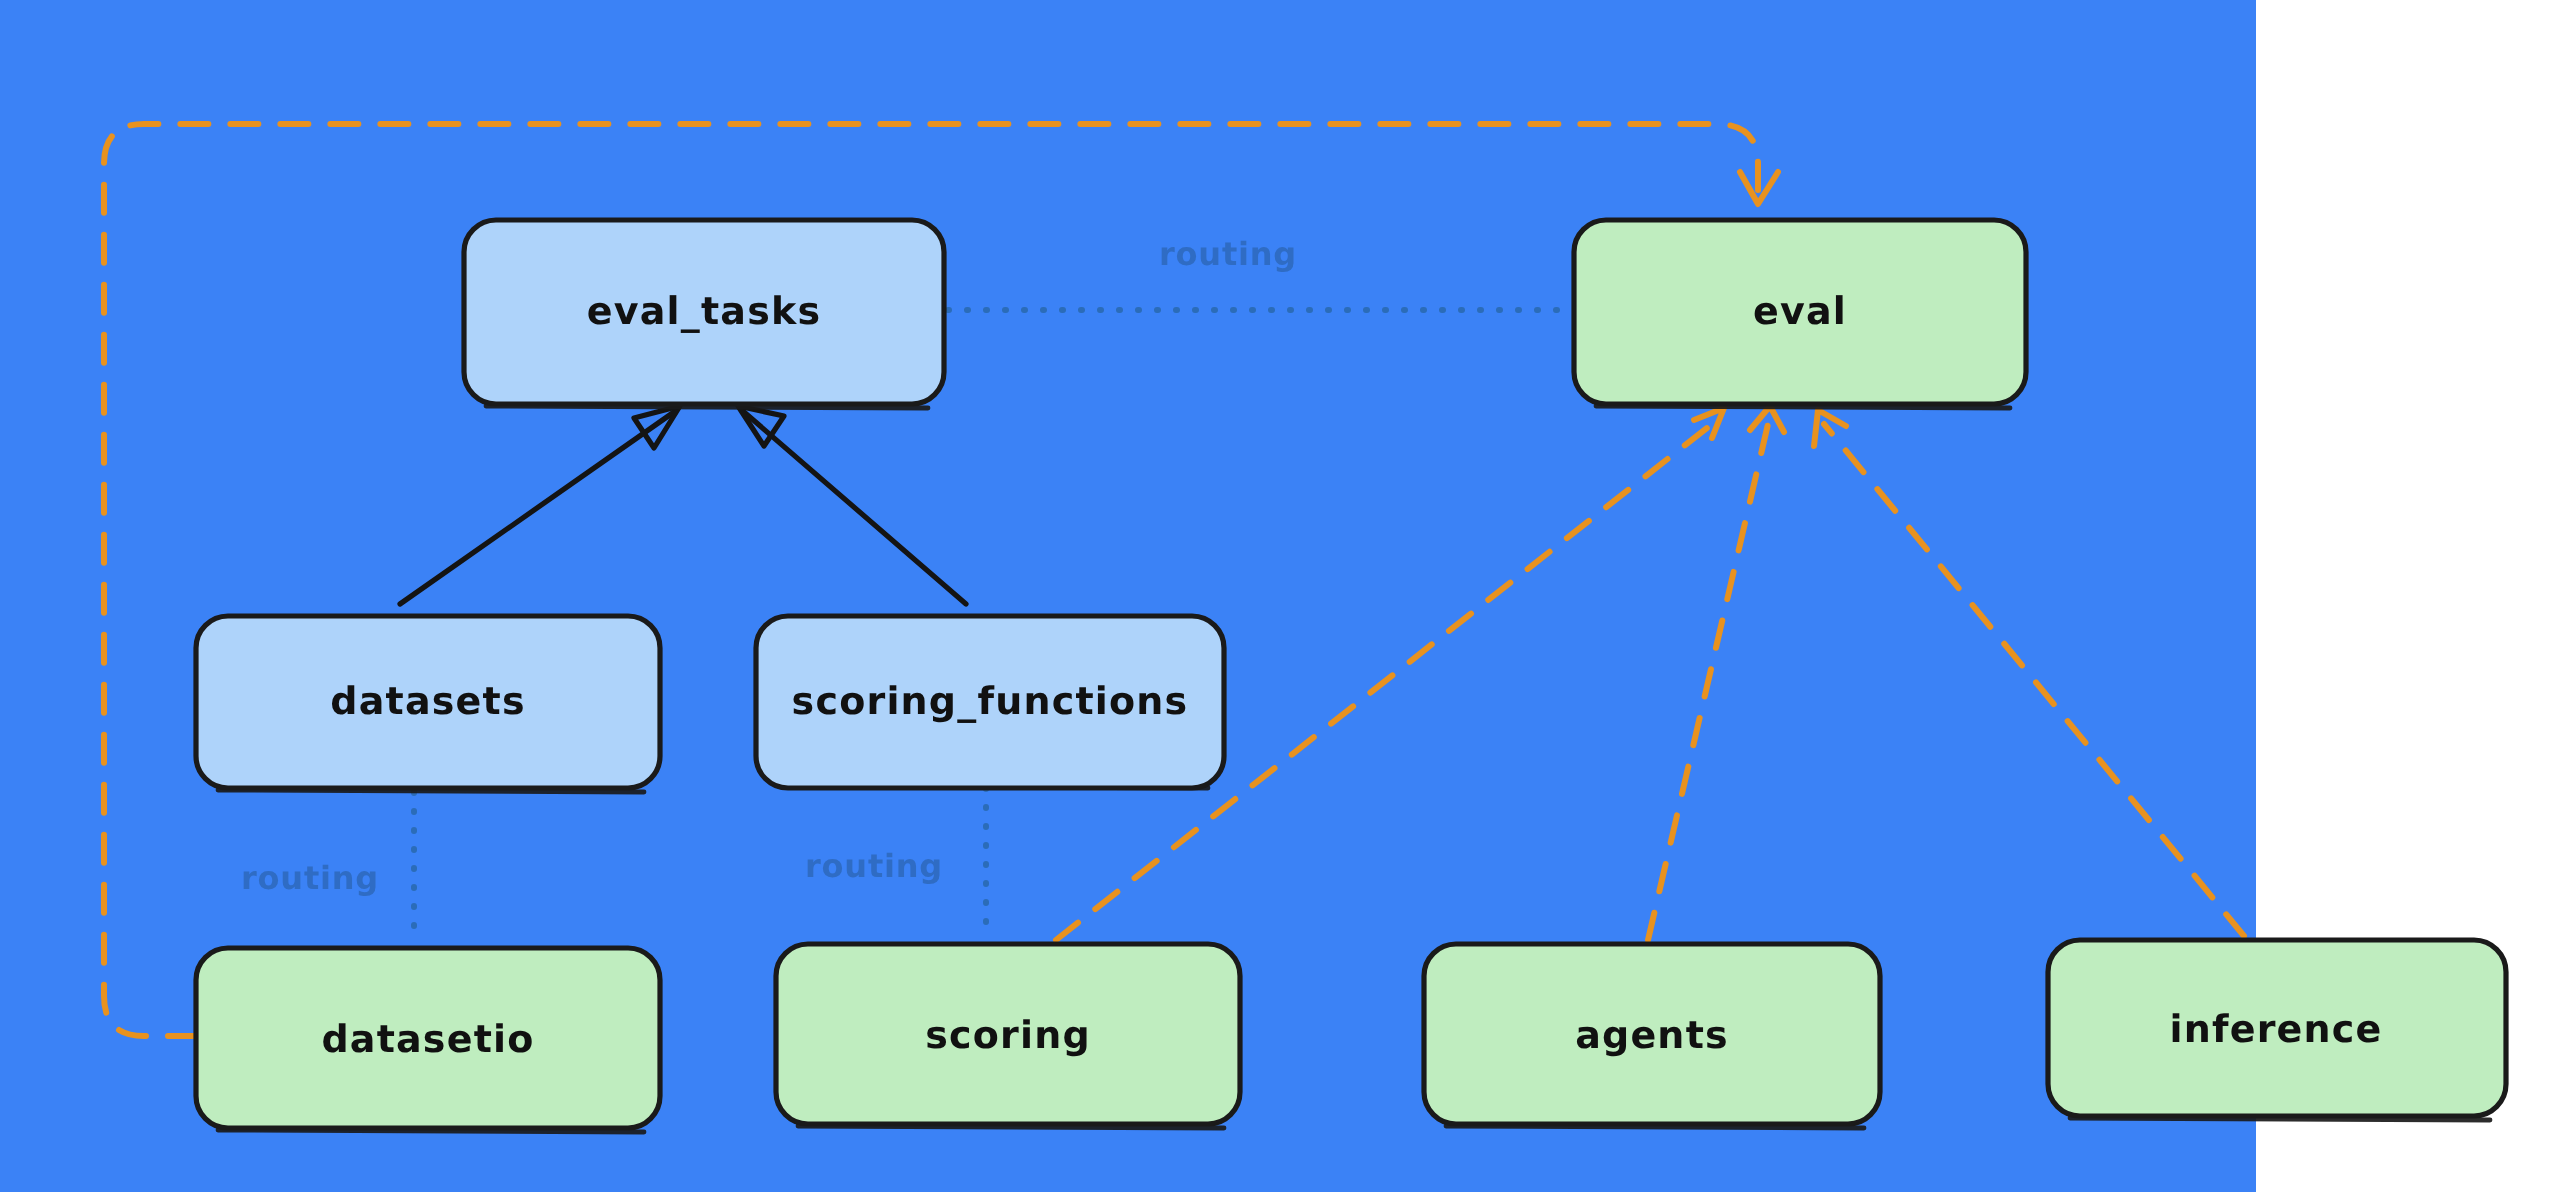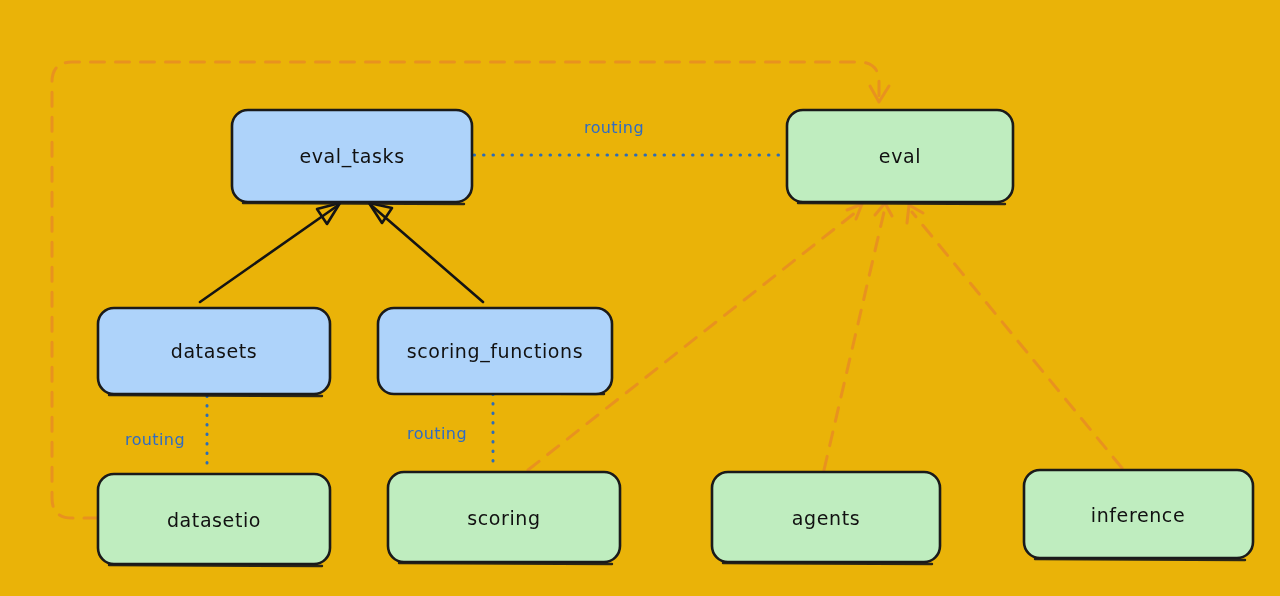--- a/index.html
+++ b/index.html
@@ -8,23 +8,24 @@
     background: #ffffff;
   }
   body {
     width: 1280px;
     height: 596px;
     font-family: "DejaVu Sans", sans-serif;
     overflow: hidden;
   }
   #diagram-root {
     position: relative;
-    width: 1280px;
+    width: 1128px;
     height: 596px;
-    background: #eab308;
+    background: #3b82f6;
+    font-weight: bold;
   }
   svg#diagram-canvas {
     position: absolute;
     top: 0;
     left: 0;
     width: 1280px;
     height: 596px;
   }
   .node-shape {
     stroke: #1a1a1a;

